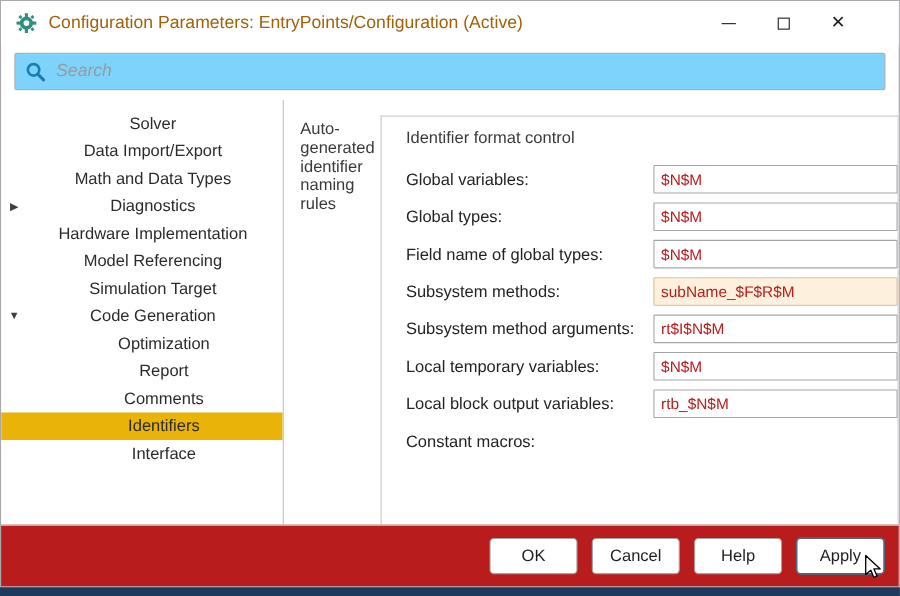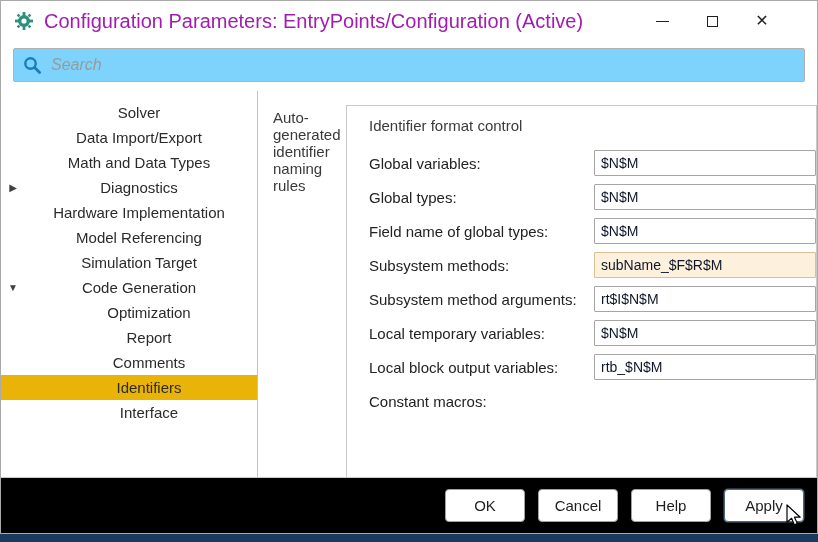--- a/index.html
+++ b/index.html
@@ -12,21 +12,21 @@
   }
   .dialog {
     position:absolute; left:0; top:0; width:818px; height:534px;
     background:#ffffff;
     border:1px solid #a9a9a9;
     display:flex; flex-direction:column;
   }
   
   .titlebar { height:40px; flex:0 0 40px; display:flex; align-items:center; padding-left:13px; background:#fff; }
   .app-icon { width:20px; height:20px; margin-right:10px; flex:0 0 auto; }
-  .title-text { font-size:20px; color:#a21caf; flex:1; white-space:nowrap; overflow:hidden; }
+  .title-text { font-size:16px; color:#a16207; flex:1; white-space:nowrap; overflow:hidden; }
   .win-controls { display:flex; height:100%; margin-right:30px; }
   .win-btn { width:50px; height:40px; display:flex; align-items:center; justify-content:center; color:#1f1f1f; font-size:15px; cursor:default; }
   .min-glyph { display:block; width:13px; height:0; border-top:1.4px solid #1f1f1f; }
   .max-glyph { display:block; width:11px; height:11px; border:1.4px solid #1f1f1f; }
   .close-glyph { font-size:16px; line-height:1; color:#1f1f1f; }
   
   .search-wrap {
     flex:0 0 32px; height:32px; margin:7px 12px 9px 12px;
     border:1px solid #b1b1b1; border-radius:2px;
     display:flex; align-items:center; padding:16px 9px; background:#7dd3fc;
@@ -49,27 +49,27 @@
     margin-left:4px; width:493px; flex:1;
     border:1px solid #c9c9c9; border-bottom:none;
     padding:11px 0 0 22px;
   }
   .group-title { font-size:15px; color:#3a3a3a; margin-bottom:16px; }
   .fields { display:flex; flex-direction:column; gap:8px; }
   .field-row { display:flex; align-items:center; height:26px; }
   .field-label { width:225px; font-size:15px; color:#232323; flex:0 0 225px; }
   .field-input {
     width:222px; height:26px; border:1px solid #a6a6a6; border-radius:1px;
-    font-size:14px; padding:0 6px; color:#0f172a; background:#fff;
+    font-size:14px; padding:0 6px; color:#b91c1c; background:#fff;
     font-family:"Liberation Sans", sans-serif; outline:none;
   }
   .field-input.highlight { background:#fdf1dd; border-color:#ddbf95; }
   
   .footer {
-    flex:0 0 56px; height:56px; background:#000000; border-top:1px solid #c9c9c9;
+    flex:0 0 56px; height:56px; background:#b91c1c; border-top:1px solid #c9c9c9;
     display:flex; align-items:center; justify-content:flex-end; gap:13px; padding-right:13px;
   }
   .btn {
     width:80px; height:33px; background:#fff; border:1px solid #a2a2a2; border-radius:4px;
     font-size:15px; color:#1e1e1e; display:flex; align-items:center; justify-content:center;
     cursor:default; font-family:"Liberation Sans", sans-serif;
   }
   .btn.focused { border:1.5px solid #4d6activ#; }
   .btn.focused { border:1.5px solid #4d687f; box-shadow:0 0 0 0.5px #4d687f; }
   

